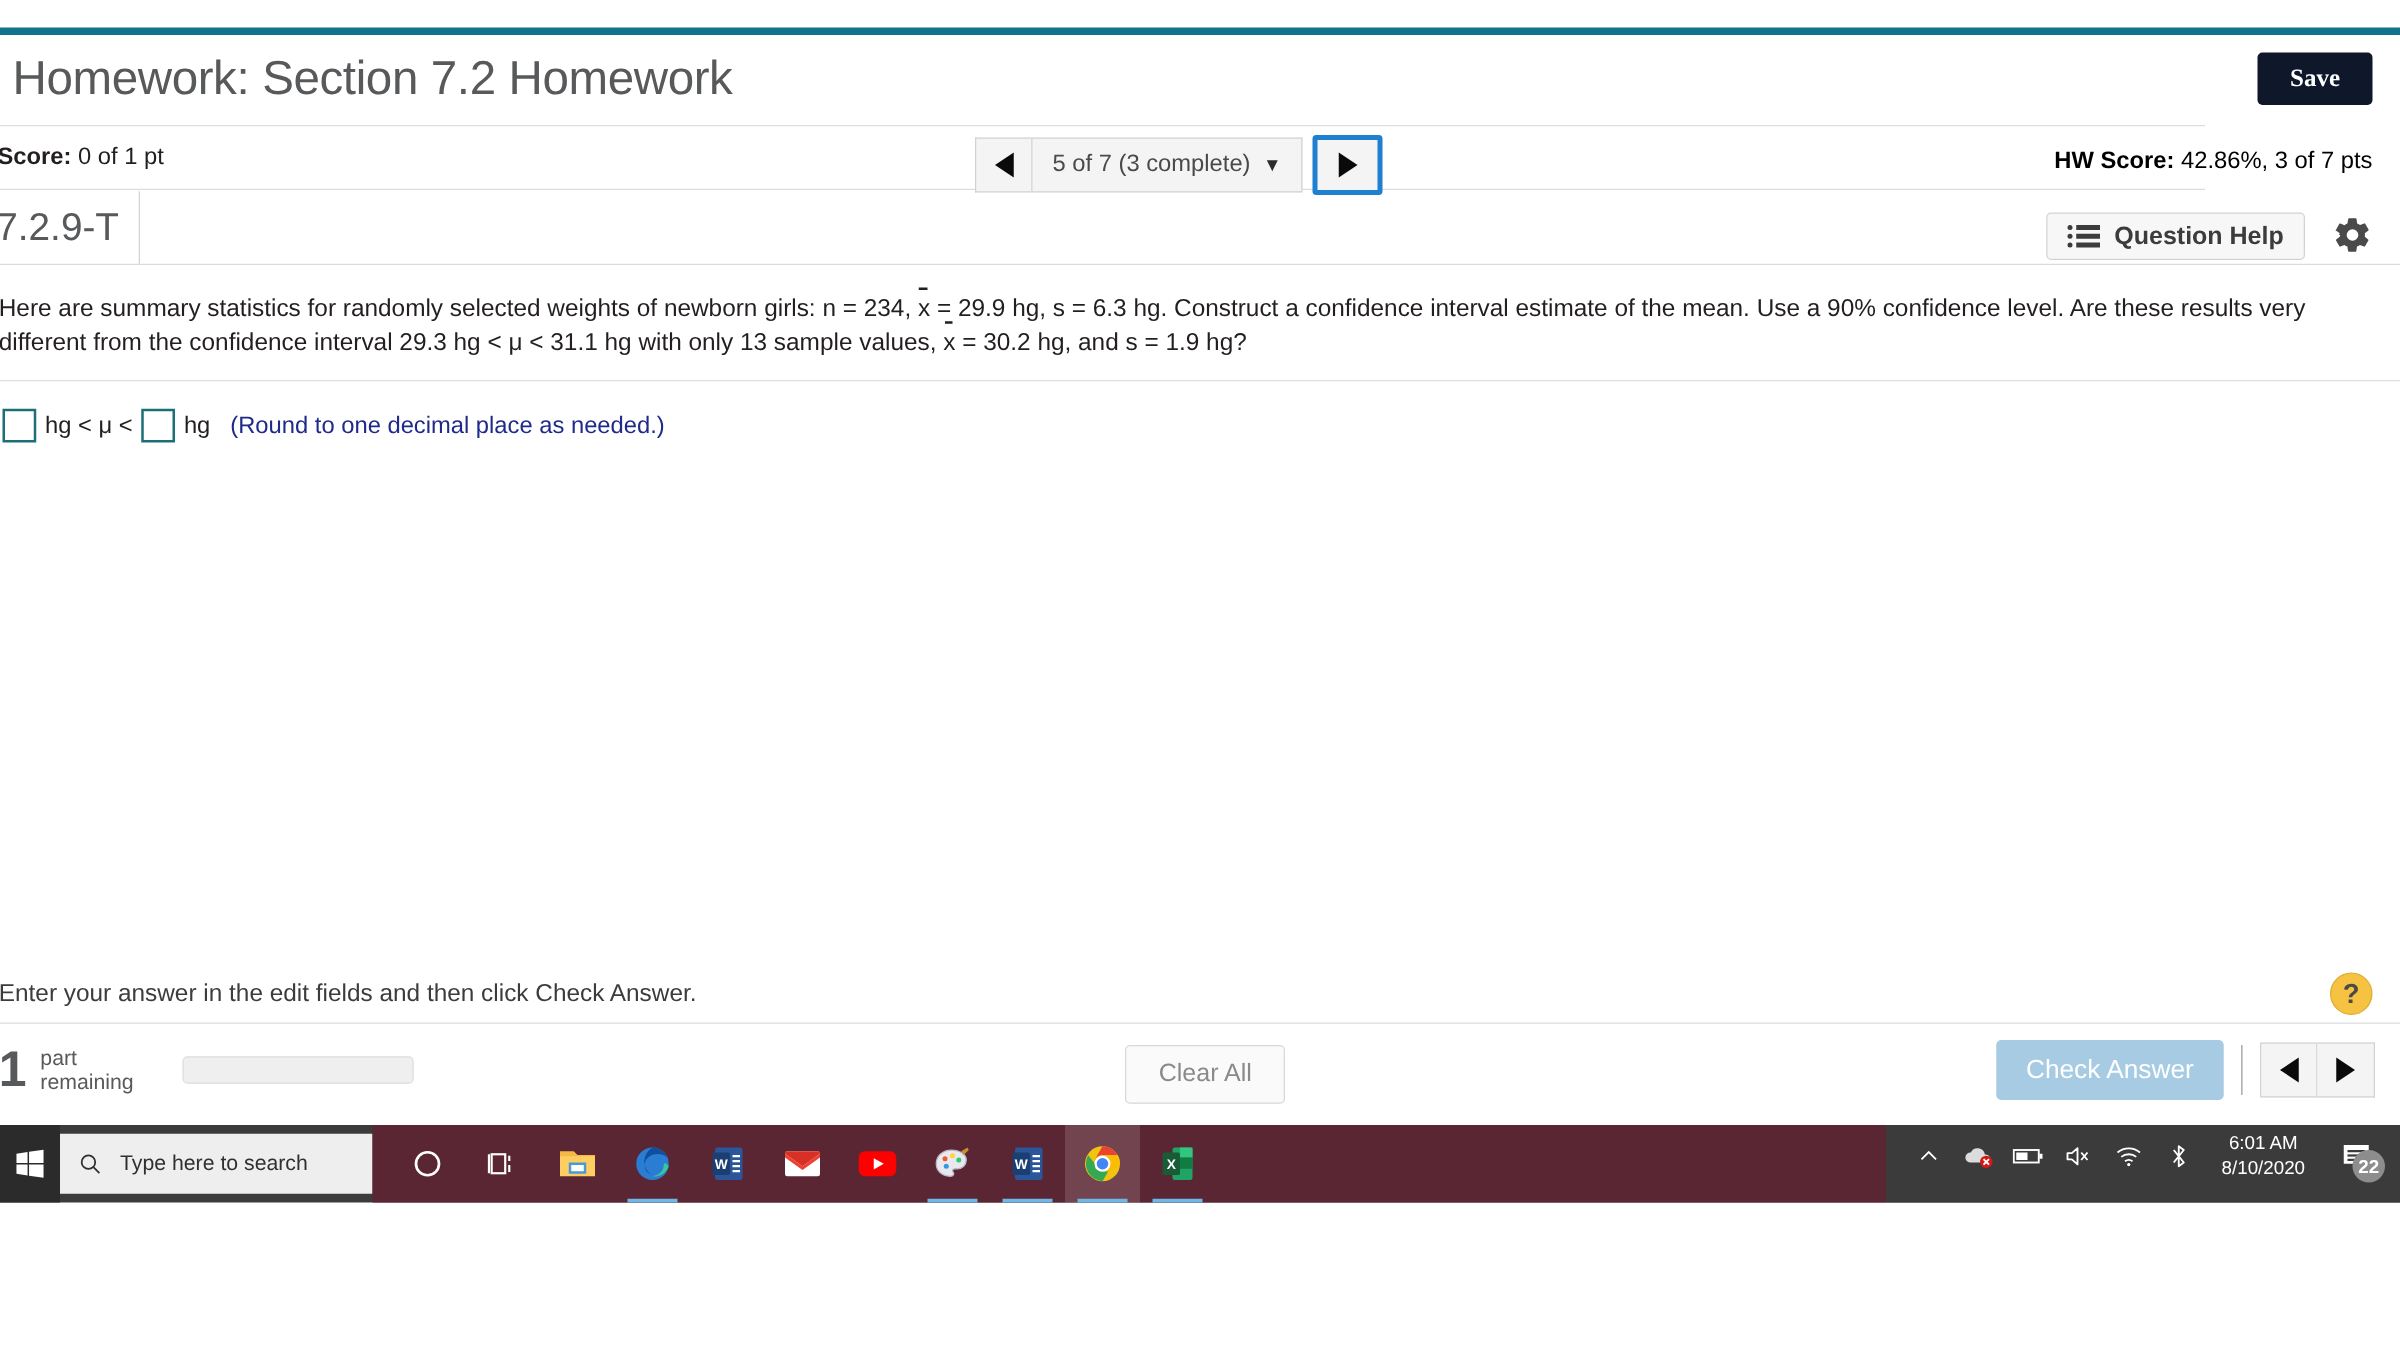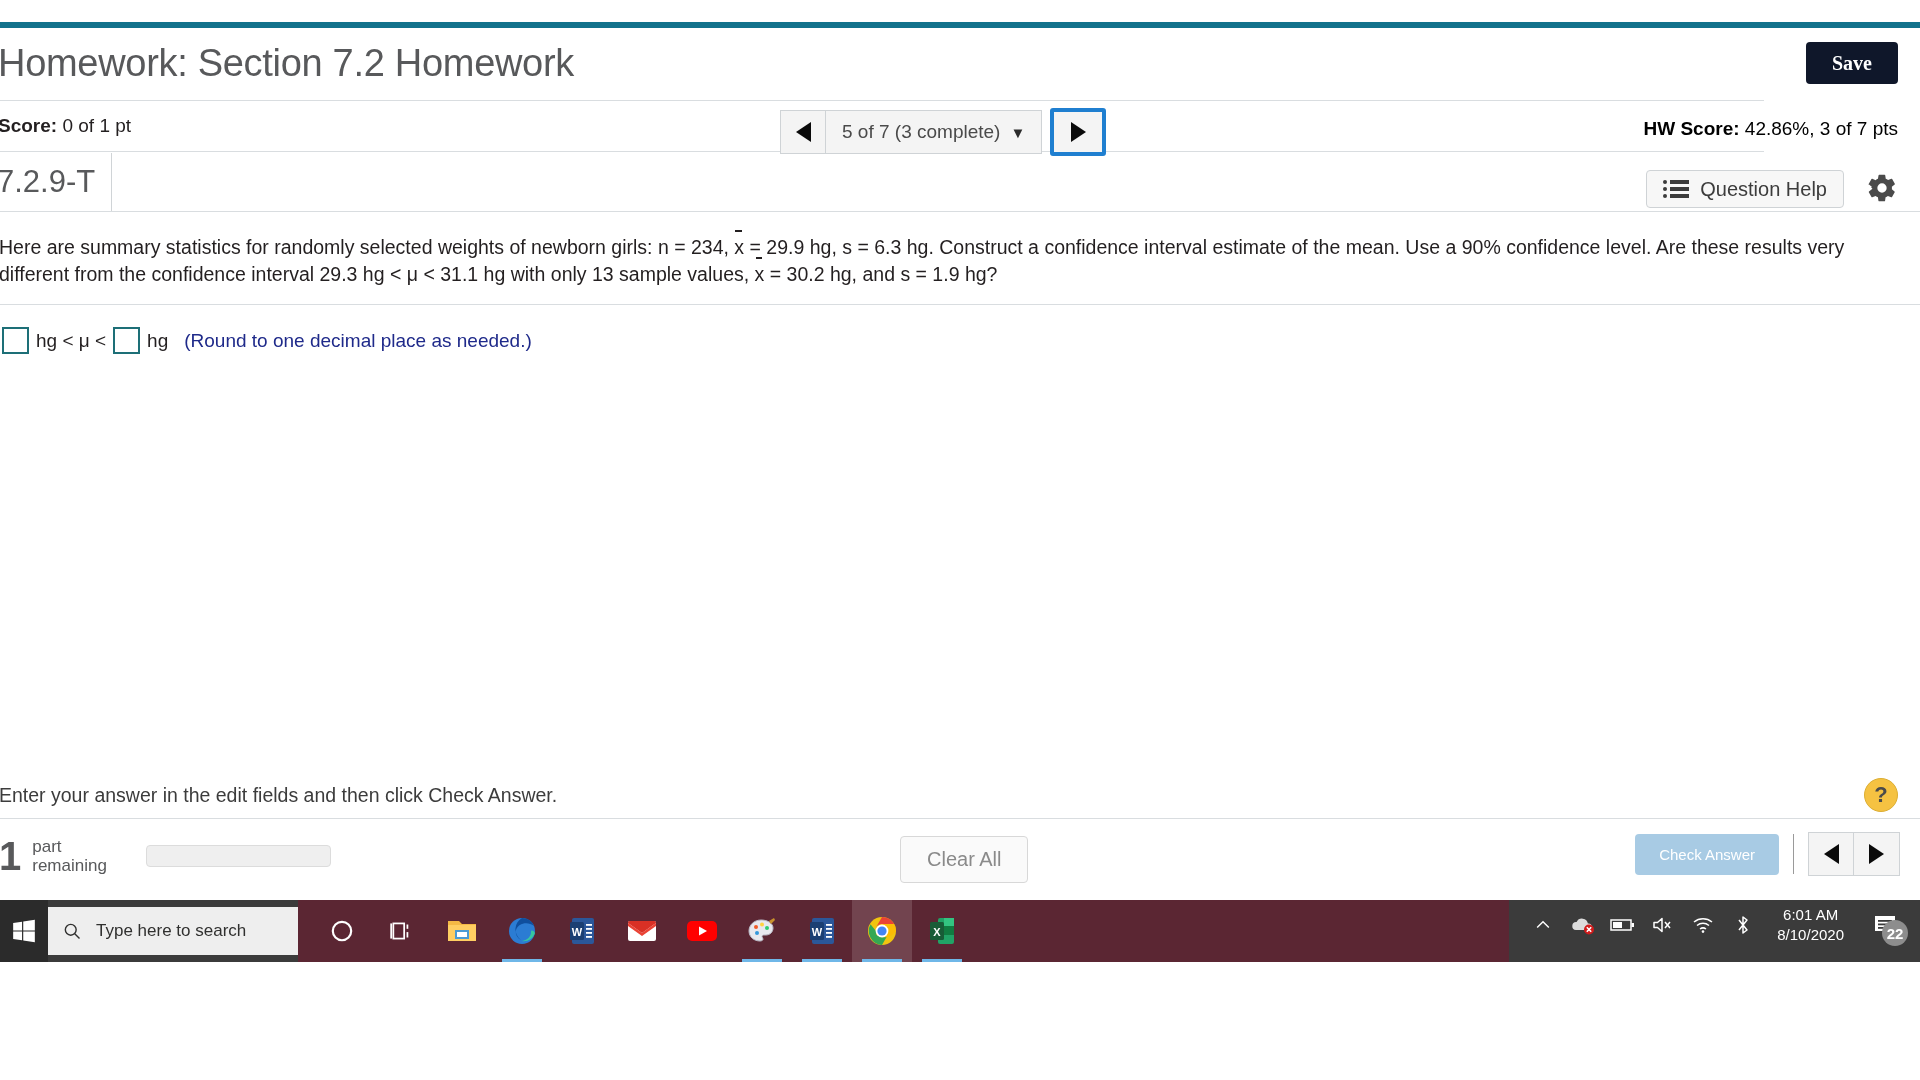--- a/index.html
+++ b/index.html
@@ -11,21 +11,21 @@
   }
   .page { position: relative; width: 1920px; height: 1080px; background:#fff; }
 
   
   .top-rule { position:absolute; left:0; top:22px; width:1920px; height:6px; background:#12728c; }
 
   
   .titlebar {
     position:absolute; left:0; top:28px; width:1920px; height:70px;
     display:flex; align-items:center; justify-content:space-between;
-    padding:0 22px 0 0;
+    padding:0 22px 0 12px;
   }
   .hw-title {
     font-size:38px; color:#58595b; font-weight:400; letter-spacing:-0.3px;
     white-space:nowrap; padding-left:0px; margin-left:-2px;
   }
   .save-btn {
     background:#0f172a; color:#fff; border:none; border-radius:4px;
     font-family:Liberation Serif, serif;
     font-size:20px; font-weight:bold; padding:10px 26px; cursor:pointer;
     line-height:1.1;
@@ -62,21 +62,21 @@
     border-bottom:1px solid #d9dde0; display:flex; align-items:center;
   }
   .qid {
     font-size:31px; color:#58595b; padding:0 16px 0 0; margin-left:-3px;
     border-right:1px solid #d0d4d7; height:58px; display:flex; align-items:center;
   }
   .qhelp {
     position:absolute; right:76px; top:170px;
     background:#f7f7f7; border:1px solid #cfd3d6; border-radius:4px;
     height:38px; padding:0 16px; display:flex; align-items:center; gap:11px;
-    font-size:20px; color:#3c3c3c; cursor:pointer; white-space:nowrap;
+    font-size:20px; color:#3c3c3c; cursor:pointer; white-space:nowrap;font-weight:bold;
   }
   .list-icon { display:flex; flex-direction:column; gap:3px; }
   .list-icon .row { display:flex; align-items:center; gap:3px; }
   .list-icon .dot { width:4px;height:4px;background:#3c3c3c;border-radius:50%; }
   .list-icon .bar { width:19px;height:4px;background:#3c3c3c; }
   .gear { position:absolute; right:22px; top:172px; cursor:pointer; }
 
   
   .body-wrap { position:absolute; left:0; top:212px; width:1920px; }
   .prob-text {
@@ -126,21 +126,21 @@
   .clear-btn {
     position:absolute; left:900px; top:836px;
     background:#fafafa; border:1px solid #d8d8d8; border-radius:4px;
     font-family:"Liberation Sans", sans-serif;
     font-size:20px; color:#8a8a8a; padding:11px 26px; cursor:pointer;
   }
   .footer-right { position:absolute; right:20px; top:832px; display:flex; align-items:center; gap:0; }
   .check-btn {
     background:#a8cbe4; color:#ffffff; border:none; border-radius:4px;
     font-family:"Liberation Sans", sans-serif;
-    font-size:15px; padding:12px 24px; cursor:pointer; white-space:nowrap;
+    font-size:21px; padding:12px 24px; cursor:pointer; white-space:nowrap;
   }
   .vsep { width:1px; height:40px; background:#9a9a9a; margin:0 14px; }
   .fnav {
     width:46px; height:44px; background:#f4f4f4; border:1px solid #cfd3d6;
     display:flex; align-items:center; justify-content:center; cursor:pointer;
   }
   .fnav + .fnav { border-left:none; }
 
   
   .taskbar {

